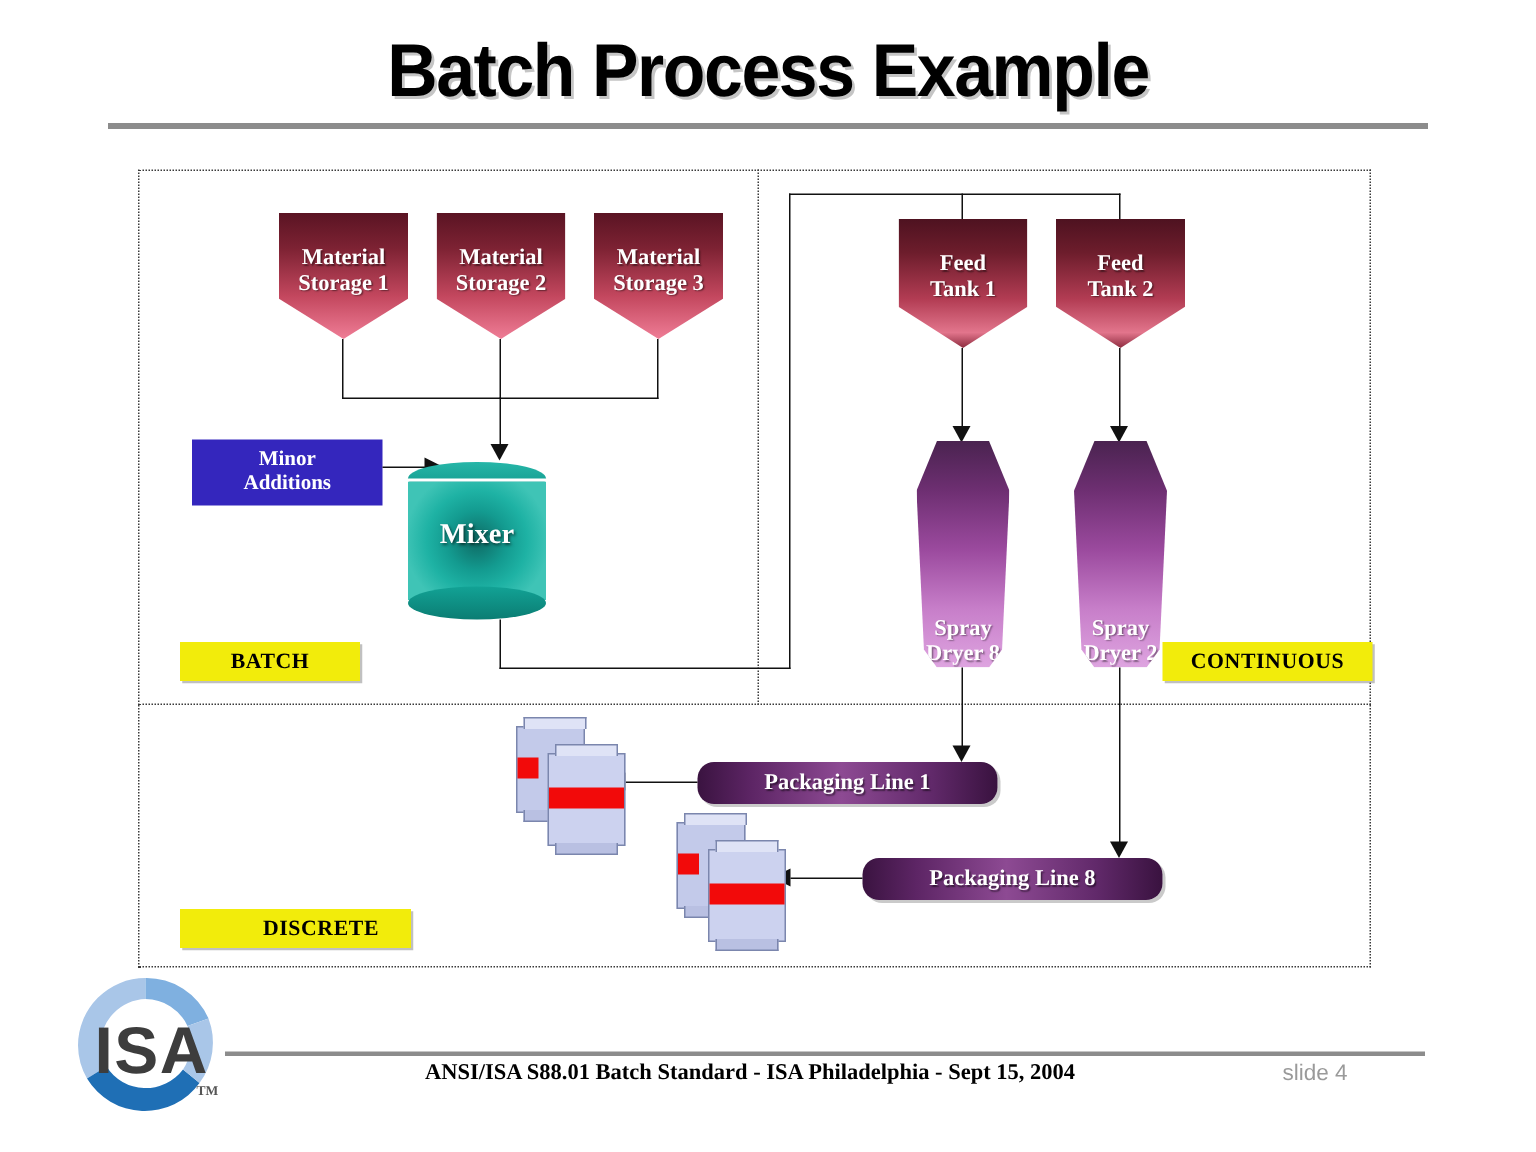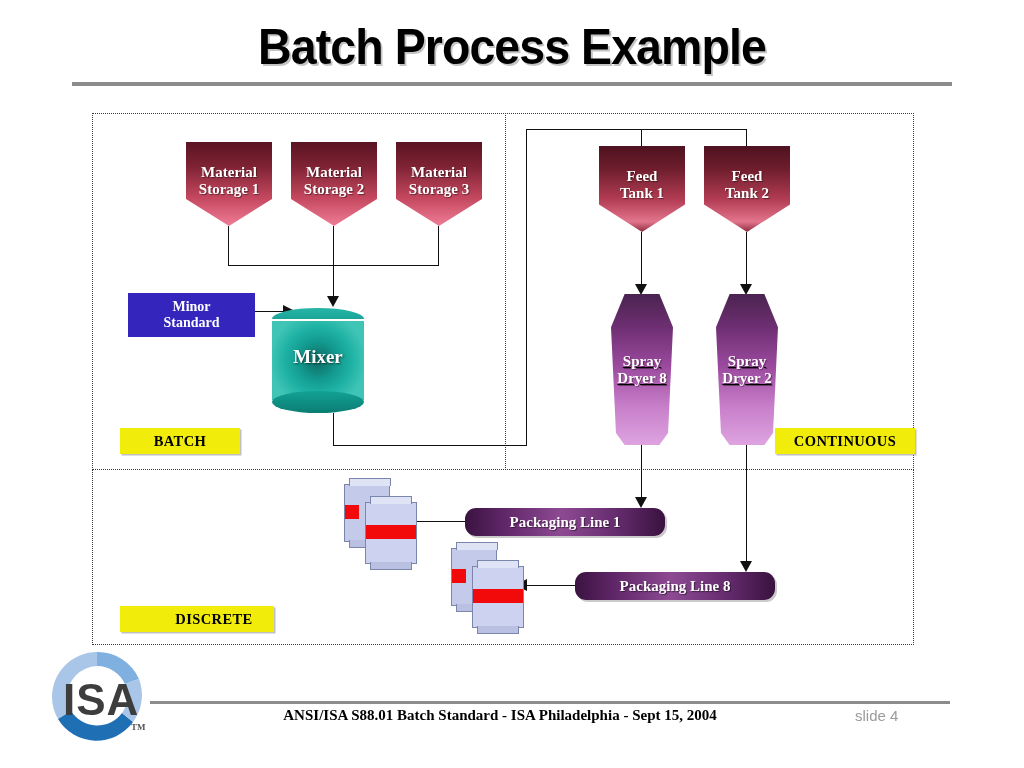--- a/index.html
+++ b/index.html
@@ -117,23 +117,22 @@
     background: linear-gradient(to bottom, #4e1220 0%, #6d1d2c 26%, #b23c53 62%, #e2758c 88%, #8e2c3f 100%);
     font-family: Liberation Serif, serif;
   }
 
   
   .dryer {
     position: absolute;
     clip-path: polygon(22% 0, 78% 0, 100% 22%, 92% 92%, 78% 100%, 22% 100%, 8% 92%, 0 22%);
     background: linear-gradient(to bottom, #4a2350 0%, #6e2f72 22%, #9b4a9e 48%, #c77ec9 74%, #dea4e0 100%);
     display: flex;
-    align-items: center;
+    align-items: flex-end;
     justify-content: center;
-    text-decoration: underline;
   }
   .dryer-label {
     color: #ffffff;
     font-weight: bold;
     font-size: 15px;
     line-height: 17px;
     text-align: center;
     text-shadow: 1px 1px 1px rgba(0,0,0,0.4);
   }
 
@@ -327,21 +326,21 @@
 <div class="line-v" style="left:333px; top:226px; height:40px;"></div>
 <div class="line-v" style="left:438px; top:226px; height:40px;"></div>
 
 <div class="line-h" style="left:228px; top:265px; width:211px;"></div>
 <div class="line-v" style="left:333px; top:265px; height:33px;"></div>
 <div class="arrow-down" style="left:327px; top:296px;"></div>
 
 <div id="minor-additions">
   <div class="minor-label">
     <span>Minor</span><br>
-    <span>Standard</span>
+    <span>Additions</span>
   </div>
 </div>
 <div class="line-h" style="left:255px; top:311px; width:30px;"></div>
 <div class="arrow-right" style="left:283px; top:305px;"></div>
 
 <div id="mixer">
   <div class="mixer-cap top"></div>
   <div class="mixer-body"></div>
   <div class="mixer-cap bottom"></div>
   <div class="mixer-label">Mixer</div>

